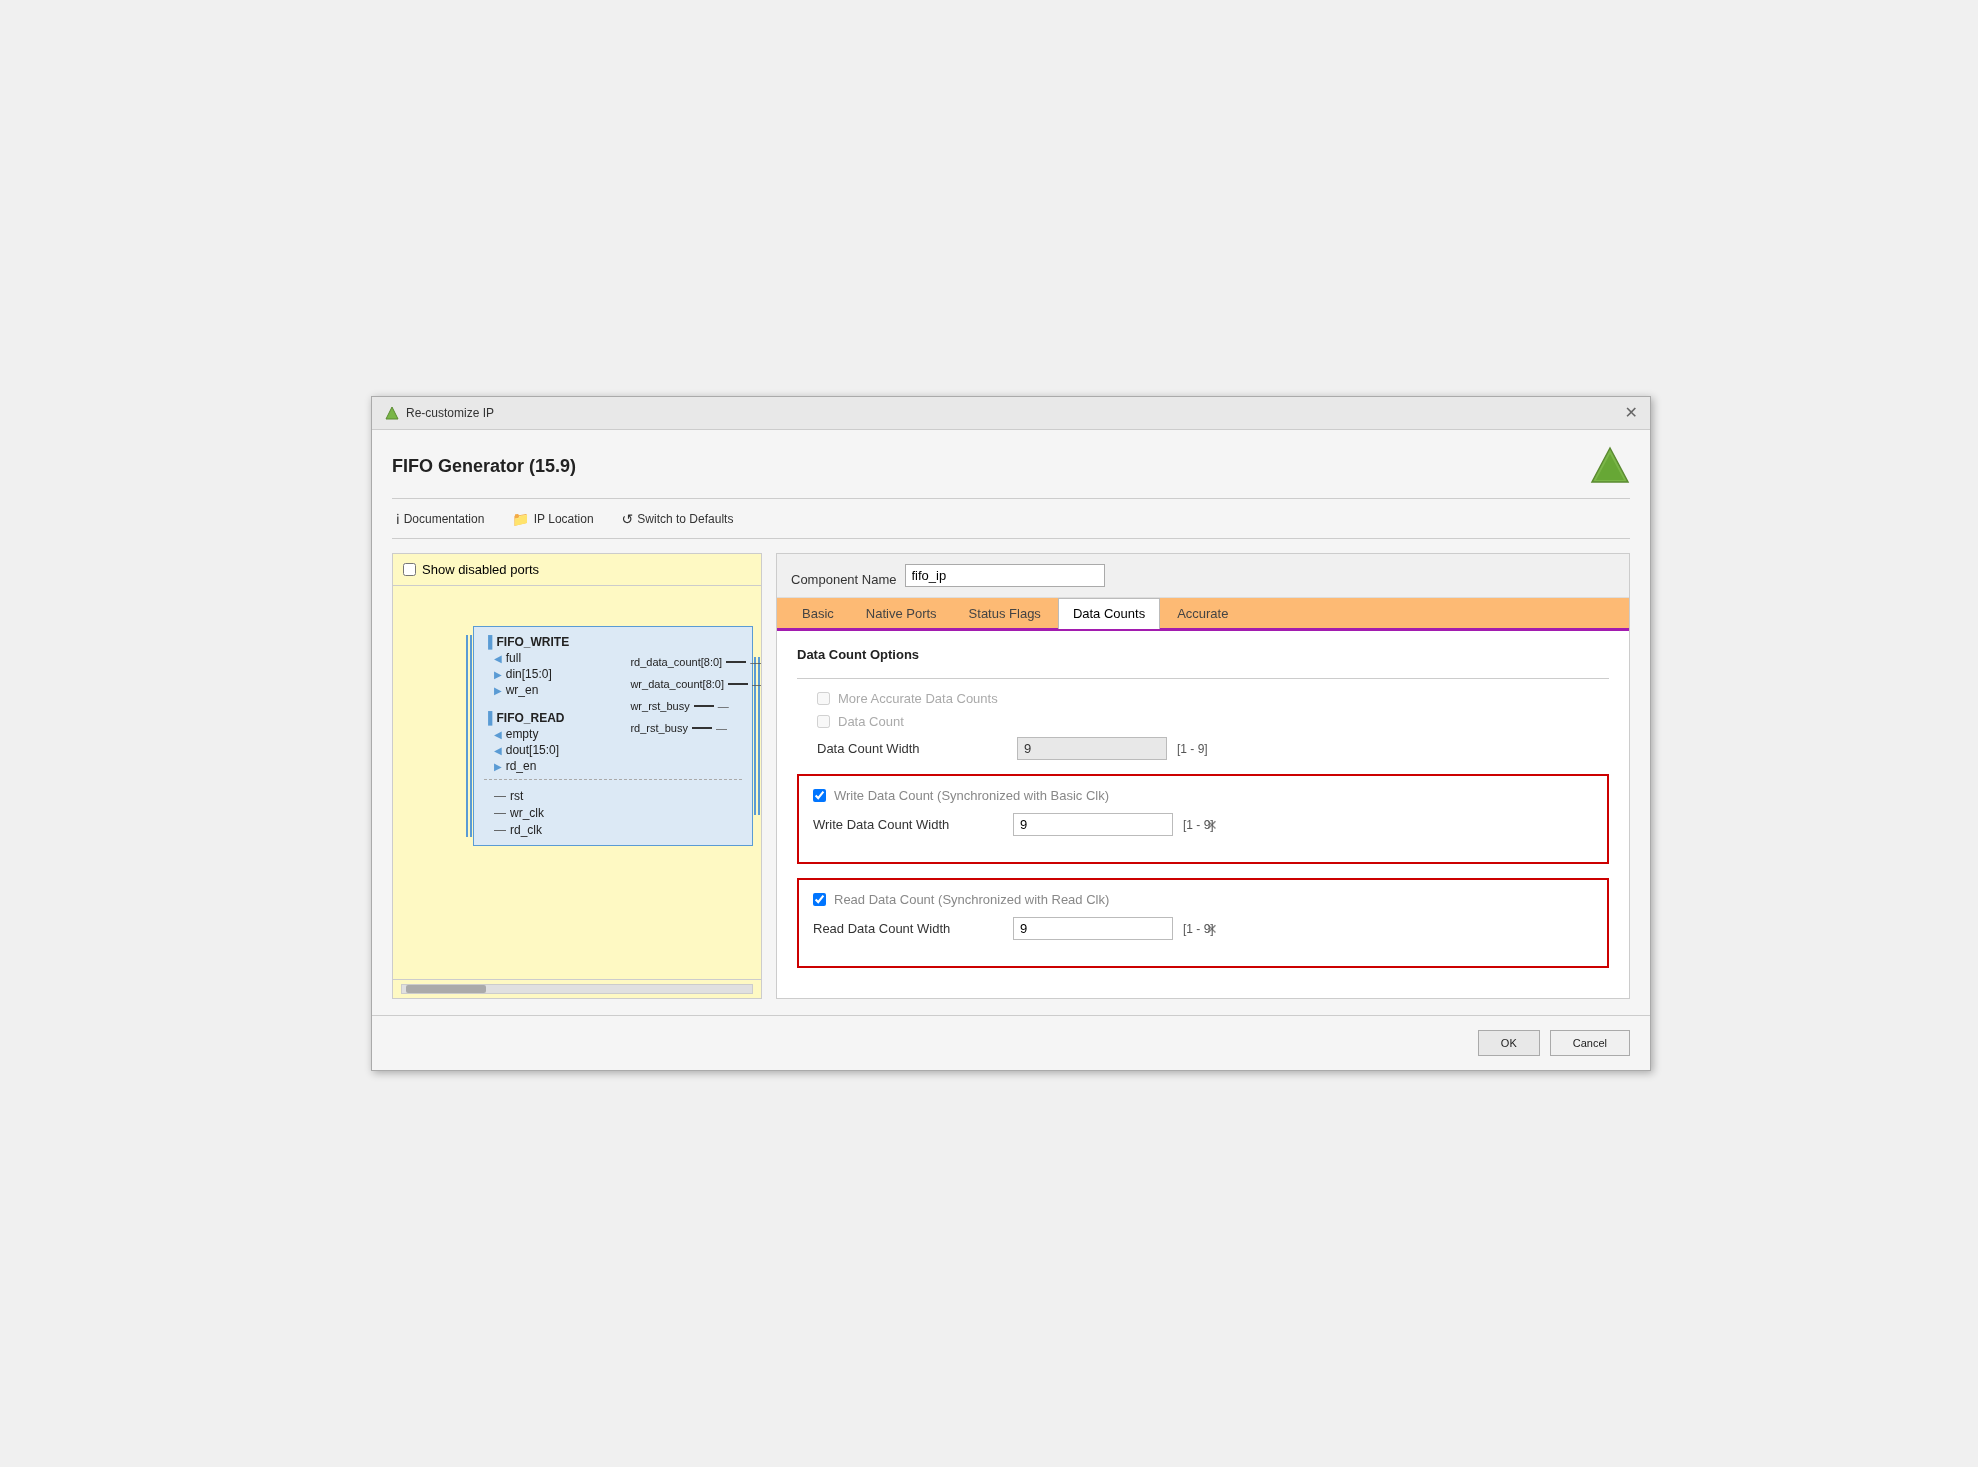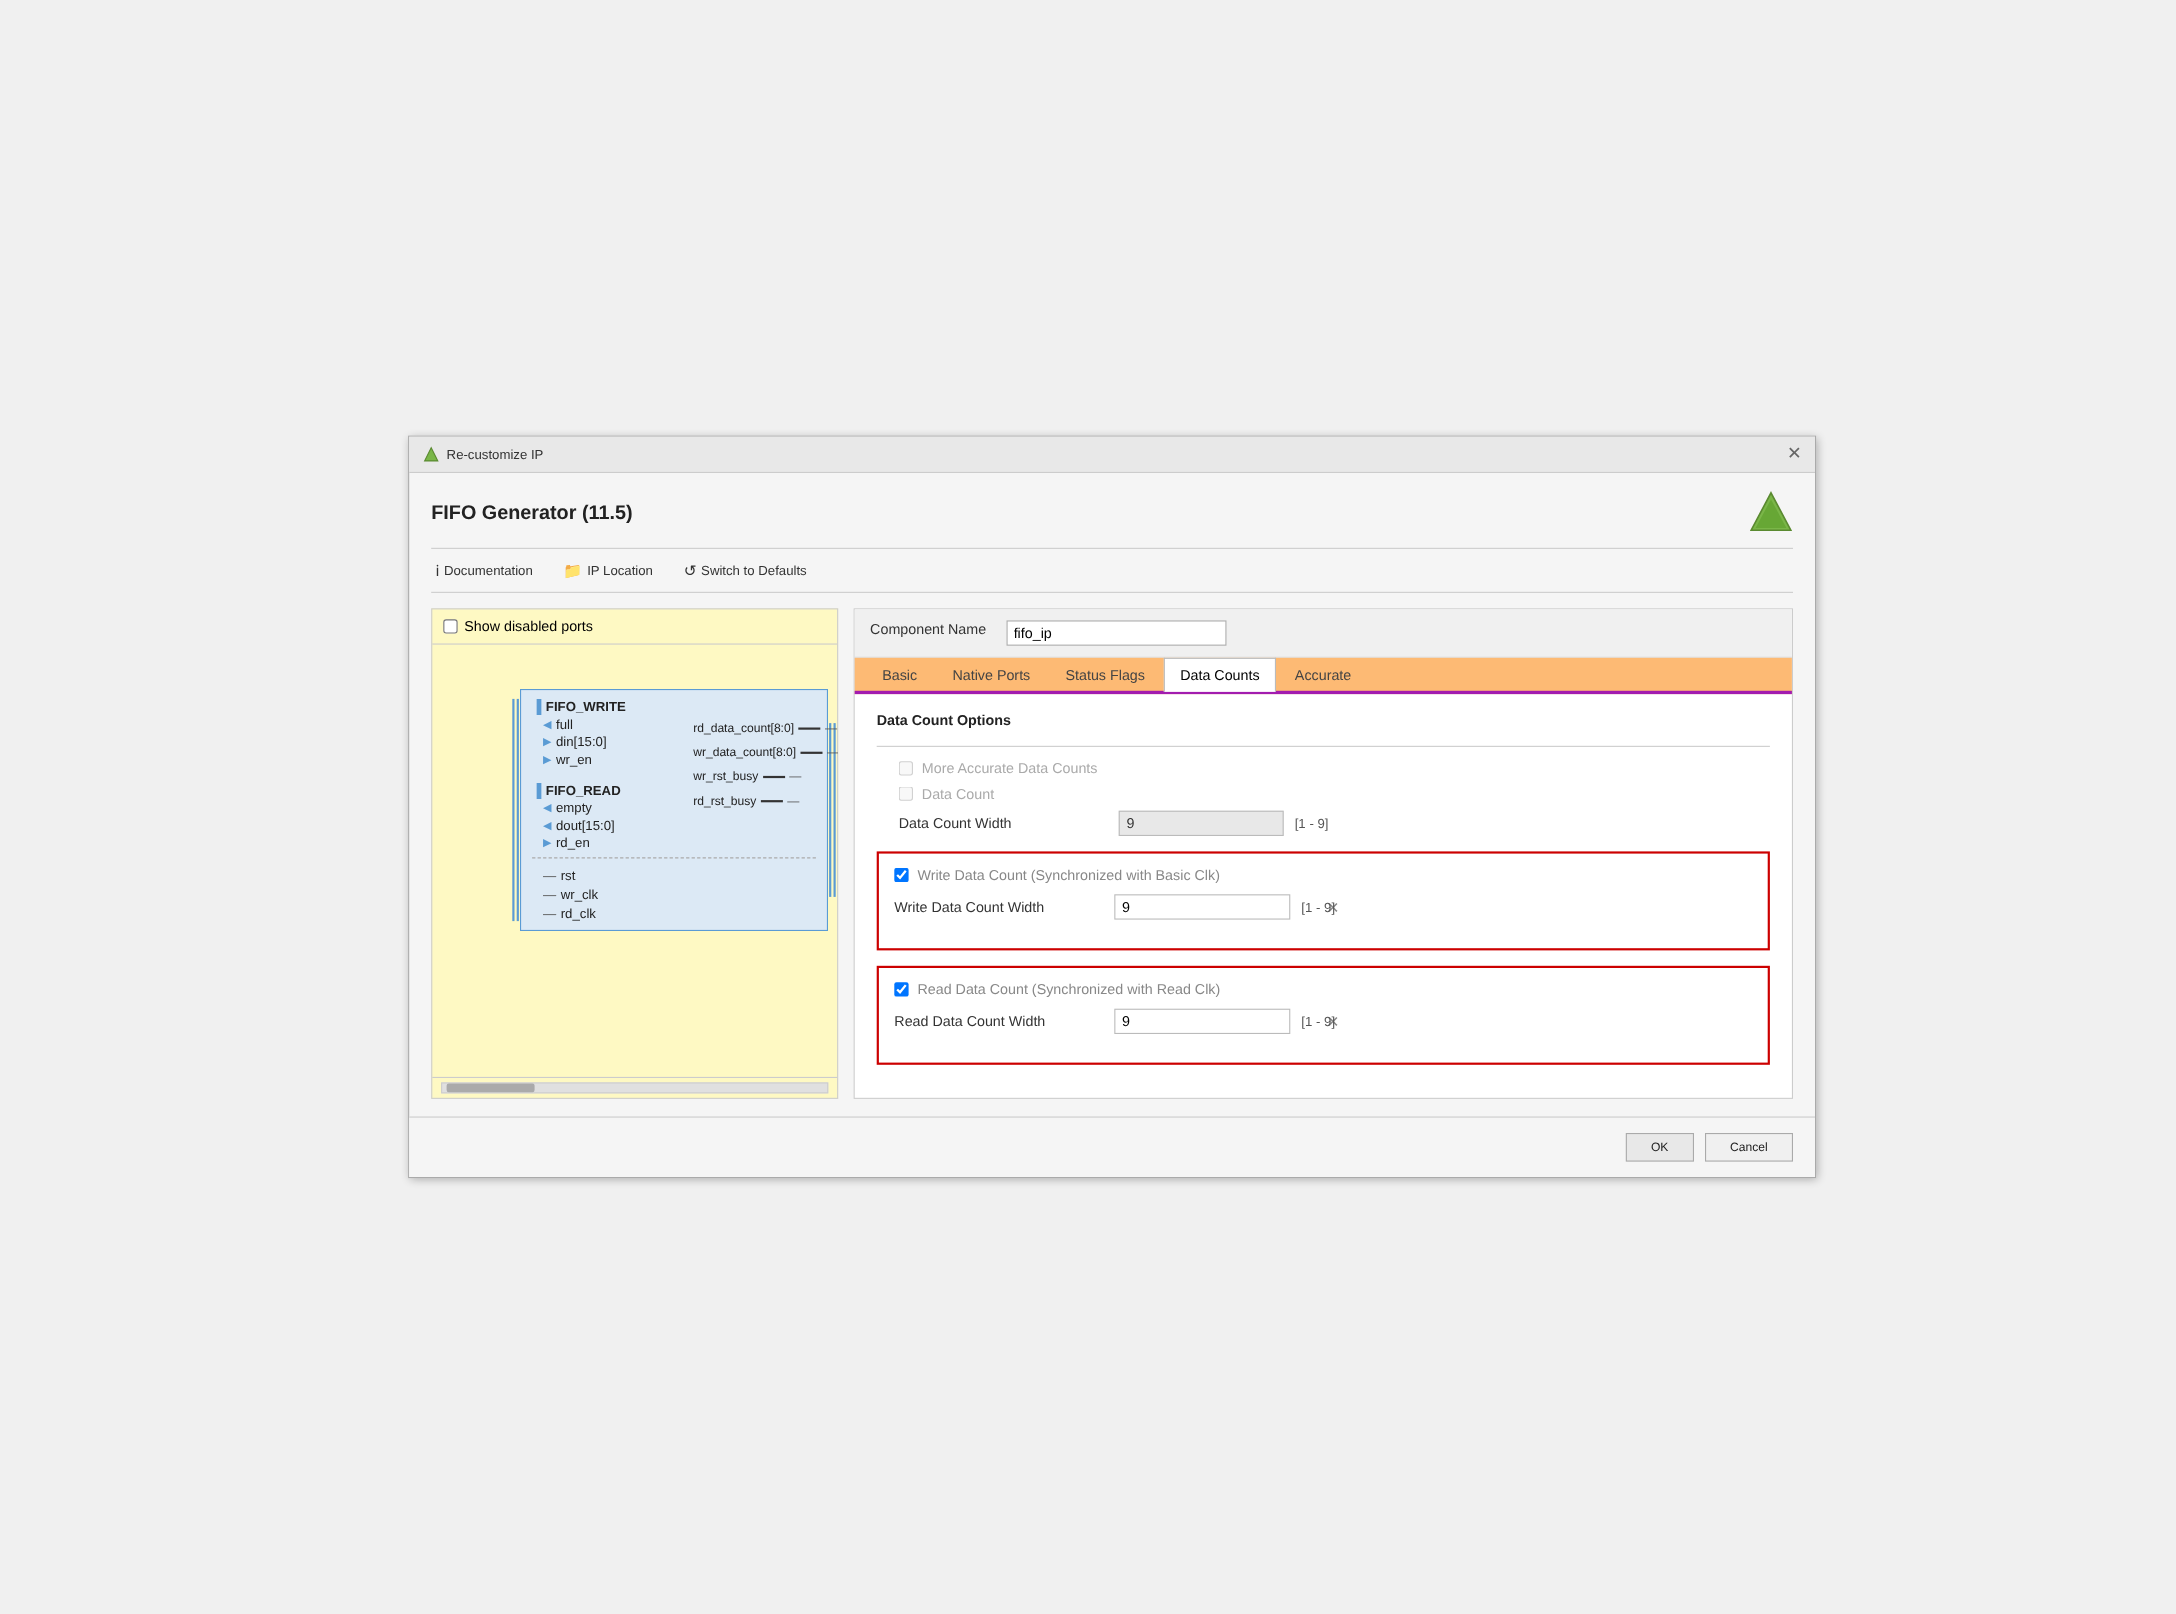--- a/index.html
+++ b/index.html
@@ -181,25 +181,25 @@
     
     .right-panel {
       flex: 1;
       background: #fff;
       border: 1px solid #ccc;
       display: flex;
       flex-direction: column;
     }
     .component-name-row {
       display: flex;
-      align-items: flex-start;
+      align-items: flex-end;
       padding: 10px 14px;
       border-bottom: 1px solid #ddd;
       background: #f0f0f0;
-      gap: 18px;
+      gap: 8px;
     }
     .component-name-label {
       font-size: 13px;
       color: #333;
     }
     .component-name-input {
       border: 1px solid #aaa;
       background: #fff;
       padding: 3px 6px;
       font-size: 13px;
@@ -349,21 +349,21 @@
         <polygon points="2,14 8,2 14,14" fill="#7ab648" stroke="#5a8a30" stroke-width="1"></polygon>
       </svg>
       <span class="title-bar-title">Re-customize IP</span>
     </div>
     <button class="title-bar-close">✕</button>
   </div>
 
   <div class="content-area">
 
     <div class="app-title">
-      <span>FIFO Generator (11.5)</span>
+      <span>FIFO Generator (15.9)</span>
       <svg class="app-logo" viewBox="0 0 40 40">
         <polygon points="20,2 38,36 2,36" fill="#7ab648" stroke="#5a8a30" stroke-width="1.5"></polygon>
         <polygon points="20,8 34,34 6,34" fill="#5a9d2a" opacity="0.6"></polygon>
       </svg>
     </div>
 
     <div class="toolbar">
       <button class="toolbar-btn">
         <span class="toolbar-icon">ℹ</span>
         <span>Documentation</span>

